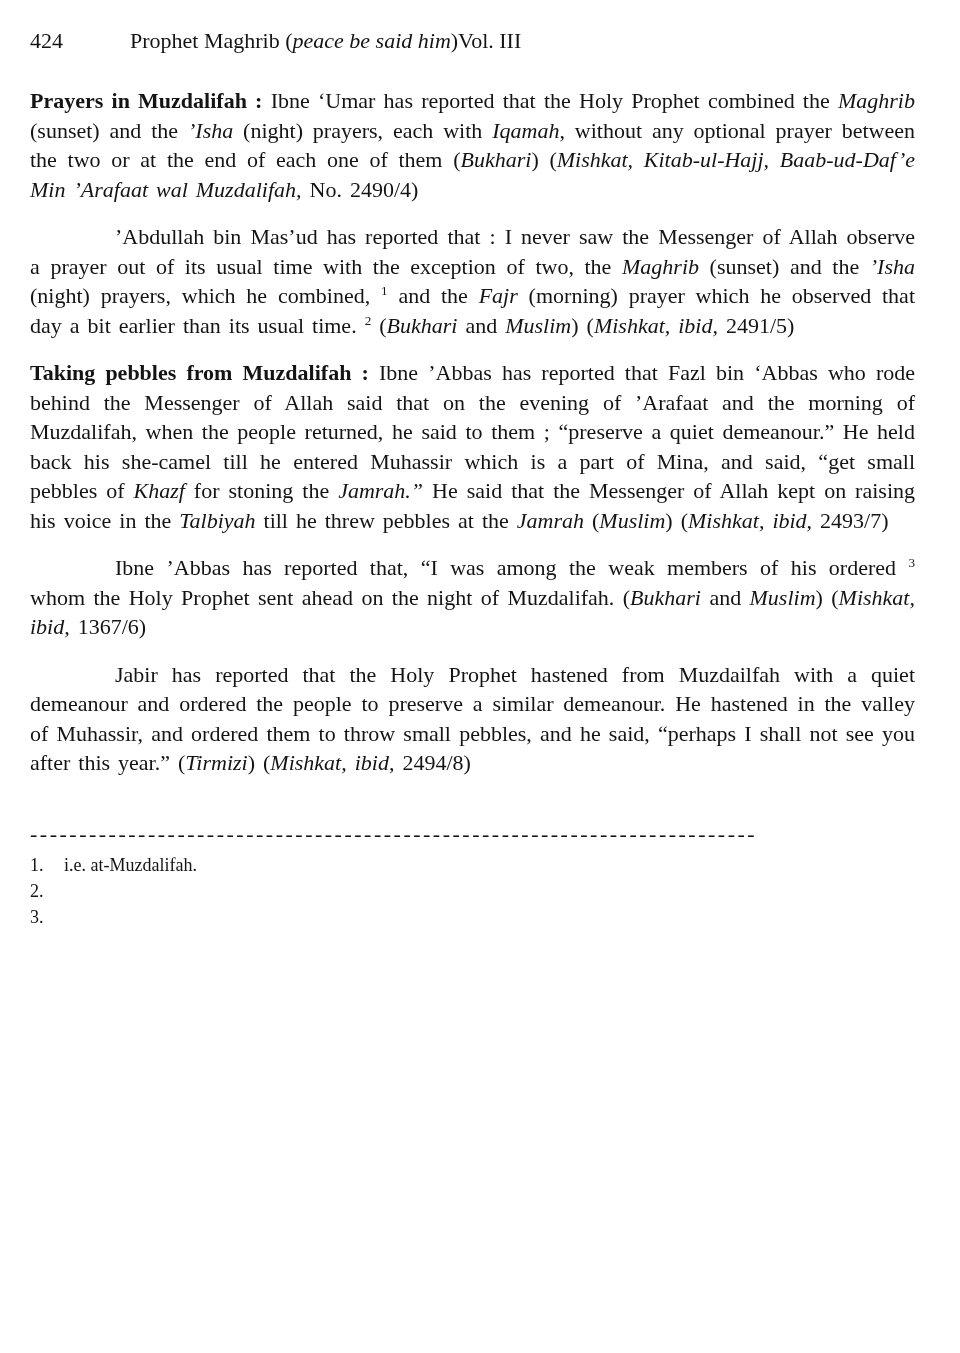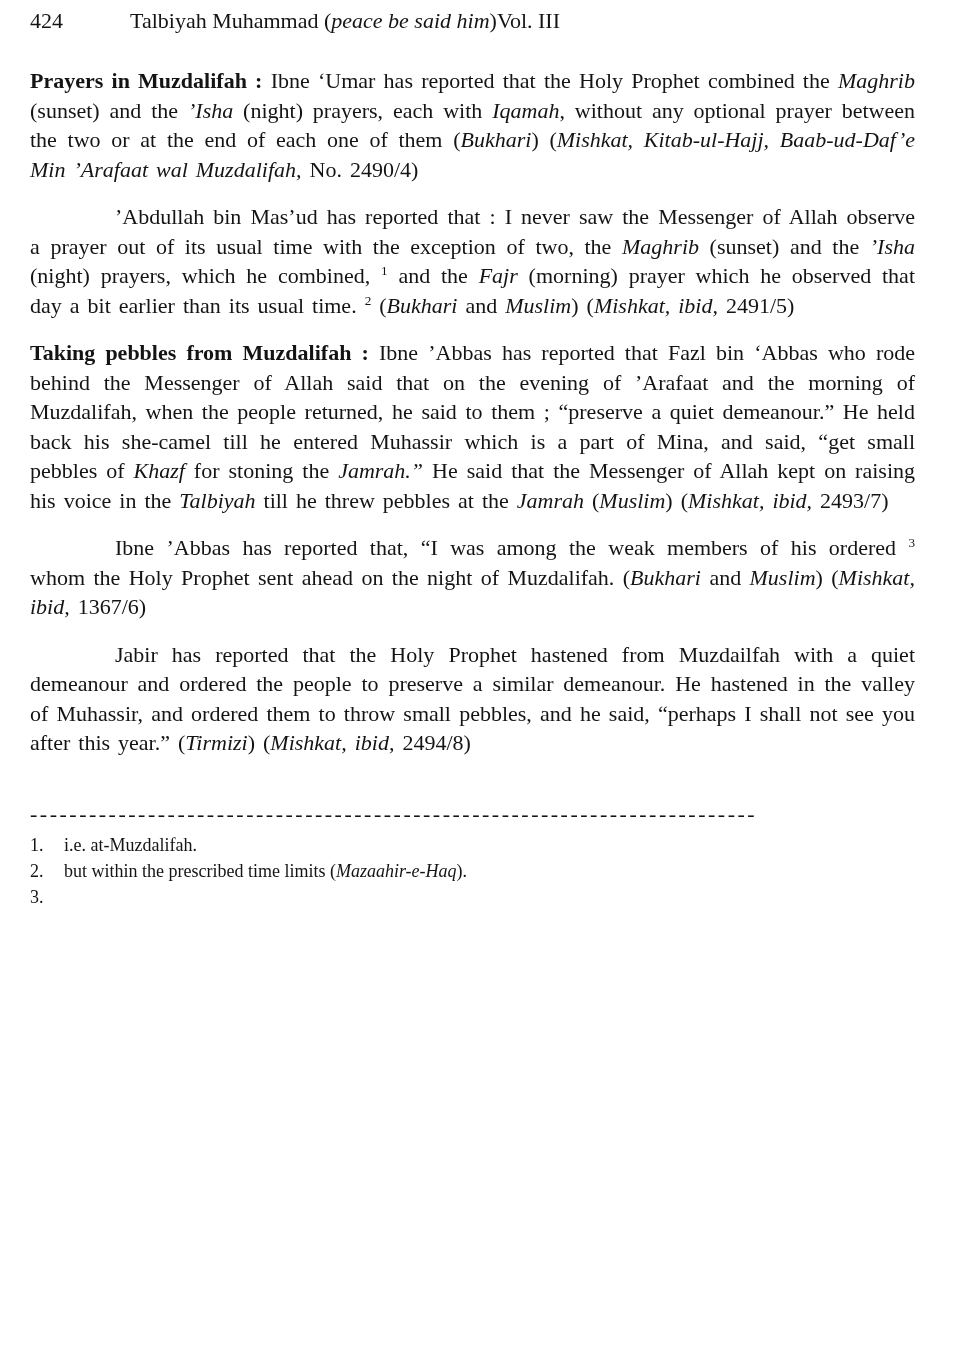--- a/index.html
+++ b/index.html
@@ -4,21 +4,21 @@
 <style>
   html, body { margin: 0; padding: 0; background: #ffffff; }
   .page {
     position: relative;
     width: 960px;
     height: 1353px;
     box-sizing: border-box;
     background: #ffffff;
     color: #141414;
     font-family: "Liberation Serif", "DejaVu Serif", serif;
-    padding: 8px 30px 0 30px;
+    padding: 28px 30px 0 30px;
     overflow: hidden;
   }
   .header {
     display: flex;
     align-items: baseline;
     font-size: 22px;
     margin-bottom: 32px;
     white-space: nowrap;
   }
   .pnum { }
@@ -73,21 +73,21 @@
   }
   .fn-text { }
 </style>
 </head>
 <body>
 
 <div class="page">
 
   <div class="header">
     <span class="pnum">424</span>
-    <span class="btitle"><span>Talbiyah Muhammad (</span><span class="seg-i">peace be said him</span><span>)</span></span>
+    <span class="btitle"><span>Prophet Maghrib (</span><span class="seg-i">peace be said him</span><span>)</span></span>
     <span class="vol">Vol. III</span>
   </div>
 
   <p class="body-para"><span class="seg-b">Prayers in Muzdalifah : </span><span>Ibne ‘Umar has reported that the Holy Prophet combined the </span><span class="seg-i">Maghrib</span><span> (sunset) and the </span><span class="seg-i">’Isha</span><span> (night) prayers, each with </span><span class="seg-i">Iqamah</span><span>, without any optional prayer between the two or at the end of each one of them (</span><span class="seg-i">Bukhari</span><span>) (</span><span class="seg-i">Mishkat, Kitab-ul-Hajj, Baab-ud-Daf’e Min ’Arafaat wal Muzdalifah,</span><span> No. 2490/4)</span></p>
 
   <p class="body-para indent"><span>’Abdullah bin Mas’ud has reported that : I never saw the Messenger of Allah observe a prayer out of its usual time with the exception of two, the </span><span class="seg-i">Maghrib</span><span> (sunset) and the </span><span class="seg-i">’Isha</span><span> (night) prayers, which he combined, </span><sup>1</sup><span> and the </span><span class="seg-i">Fajr</span><span> (morning) prayer which he observed that day a bit earlier than its usual time. </span><sup>2</sup><span> (</span><span class="seg-i">Bukhari</span><span> and </span><span class="seg-i">Muslim</span><span>) (</span><span class="seg-i">Mishkat, ibid,</span><span> 2491/5)</span></p>
 
   <p class="body-para"><span class="seg-b">Taking pebbles from Muzdalifah : </span><span>Ibne ’Abbas has reported that Fazl bin ‘Abbas who rode behind the Messenger of Allah said that on the evening of ’Arafaat and the morning of Muzdalifah, when the people returned, he said to them ; “preserve a quiet demeanour.” He held back his she-camel till he entered Muhassir which is a part of Mina, and said, “get small pebbles of </span><span class="seg-i">Khazf</span><span> for stoning the </span><span class="seg-i">Jamrah.”</span><span> He said that the Messenger of Allah kept on raising his voice in the </span><span class="seg-i">Talbiyah</span><span> till he threw pebbles at the </span><span class="seg-i">Jamrah</span><span> (</span><span class="seg-i">Muslim</span><span>) (</span><span class="seg-i">Mishkat, ibid,</span><span> 2493/7)</span></p>
 
 
@@ -97,20 +97,19 @@
 
   <div class="divider">--------------------------------------------------------------------------</div>
 
   <div class="footnotes">
     <div class="footnote">
       <span class="fn-num">1.</span>
       <span class="fn-text"><span>i.e. at-Muzdalifah.</span></span>
     </div>
     <div class="footnote">
       <span class="fn-num">2.</span>
-      <span class="fn-text"><span>but within the prescribed time limits (</span><span class="seg-i">Mazaahir-e-Haq</span><span>).</span></span>
     </div>
     <div class="footnote">
       <span class="fn-num">3.</span>
     </div>
   </div>
 
 </div>
 
 </body></html>

